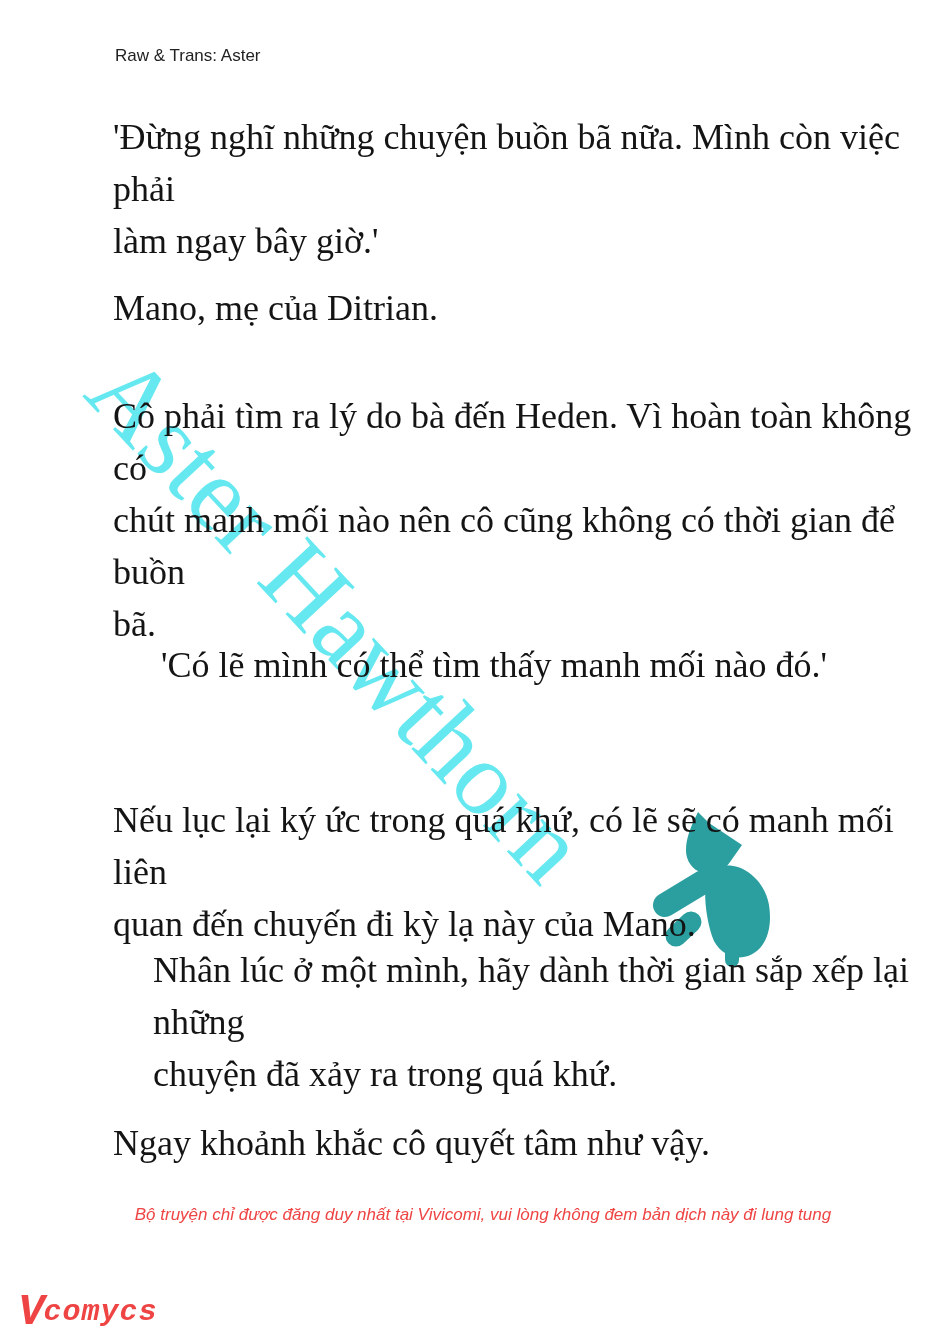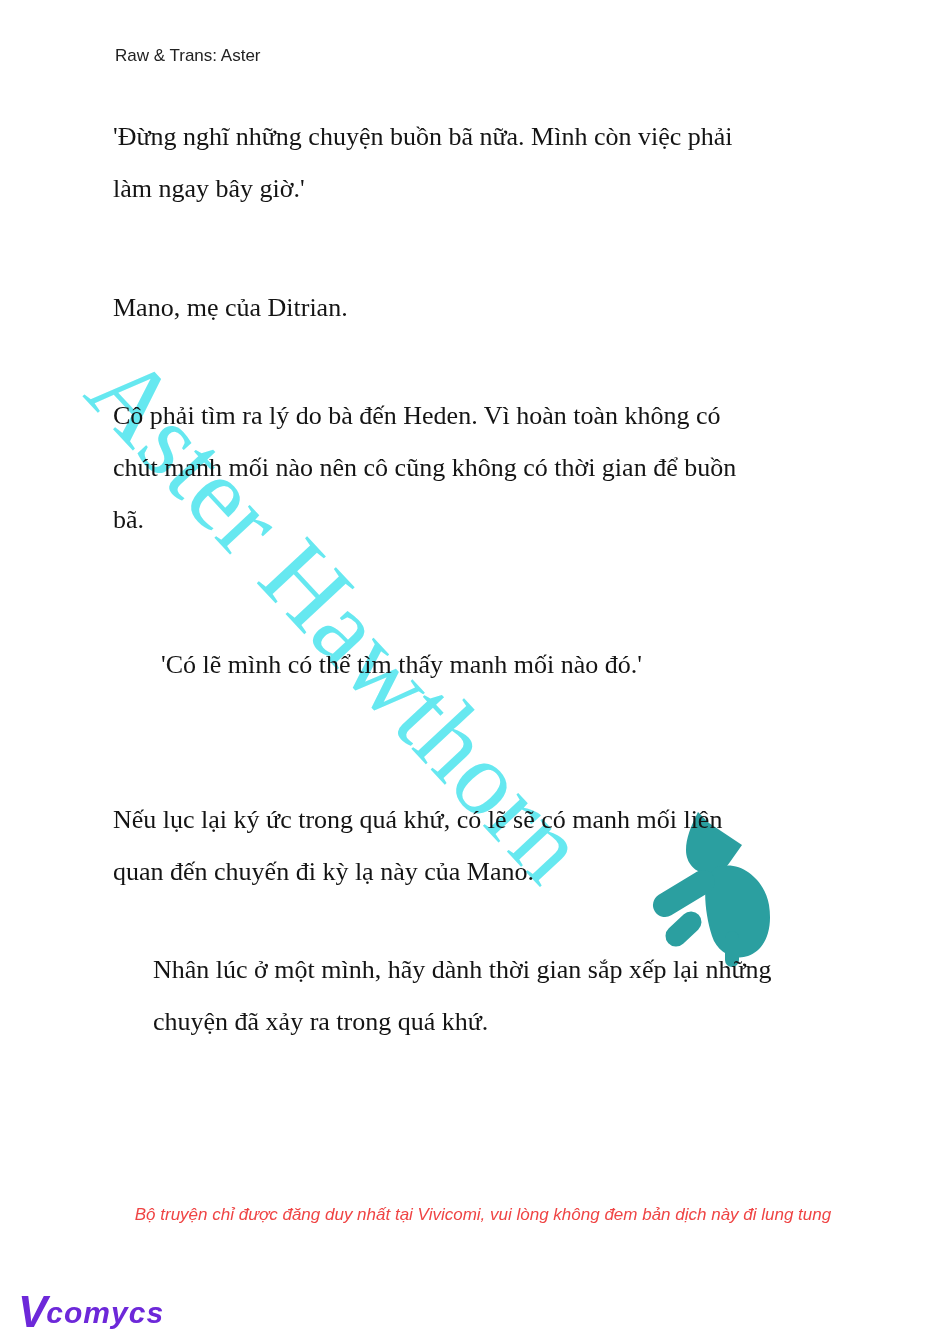--- a/index.html
+++ b/index.html
@@ -25,43 +25,43 @@
     transform-origin:0 0;
     z-index:1;
     pointer-events:none;
   }
   .cat-icon{
     position:absolute;left:645px;top:800px;
     width:140px;height:170px;z-index:2;
   }
   .para{
     position:absolute;left:113px;width:800px;
-    font-size:26px;line-height:52px;color:#141414;
+    font-size:36px;line-height:52px;color:#141414;
     white-space:pre-line;
     z-index:3;
   }
   .p1{top:111px;}
   .p2{top:282px;}
   .p3{top:390px;}
   .p4{top:639px;margin-left:48px;}
   .p5{top:794px;}
   .p6{top:944px;margin-left:40px;}
   .p7{top:1117px;}
   .footer{
     position:absolute;left:8px;top:1200px;width:950px;
     text-align:center;z-index:3;
     font-family:"Liberation Sans","DejaVu Sans",sans-serif;
     font-style:italic;font-weight:normal;
     font-size:17px;line-height:29px;color:#ef4444;
   }
   .logo{
     position:absolute;left:18px;top:1290px;z-index:3;
-    font-family:Liberation Sans, sans-serif;
+    font-family:Liberation Mono, monospace;
     font-style:italic;font-weight:bold;
-    color:#6d28d9;letter-spacing:1px;
+    color:#ef4444;letter-spacing:1px;
     font-size:30px;line-height:44px;
   }
   .logo .logo-v{font-size:44px;vertical-align:-4px;margin-right:-2px;}
 </style>
 </head>
 <body>
 
 <div class="page">
 
   <div class="header-credit">Raw &amp; Trans: Aster</div>
@@ -82,20 +82,21 @@
 làm ngay bây giờ.'</div>
   <div class="para p2">Mano, mẹ của Ditrian.</div>
   <div class="para p3">Cô phải tìm ra lý do bà đến Heden. Vì hoàn toàn không có
 chút manh mối nào nên cô cũng không có thời gian để buồn
 bã.</div>
   <div class="para p4">'Có lẽ mình có thể tìm thấy manh mối nào đó.'</div>
   <div class="para p5">Nếu lục lại ký ức trong quá khứ, có lẽ sẽ có manh mối liên
 quan đến chuyến đi kỳ lạ này của Mano.</div>
   <div class="para p6">Nhân lúc ở một mình, hãy dành thời gian sắp xếp lại những
 chuyện đã xảy ra trong quá khứ.</div>
+  <div class="para p7">Ngay khoảnh khắc cô quyết tâm như vậy.</div>
 
   <div class="footer">
     <div>Bộ truyện chỉ được đăng duy nhất tại Vivicomi, vui lòng không đem bản dịch này đi lung tung</div>
   </div>
 
   <div class="logo">
     <span class="logo-v">V</span><span>comycs</span>
   </div>
 
 </div>

